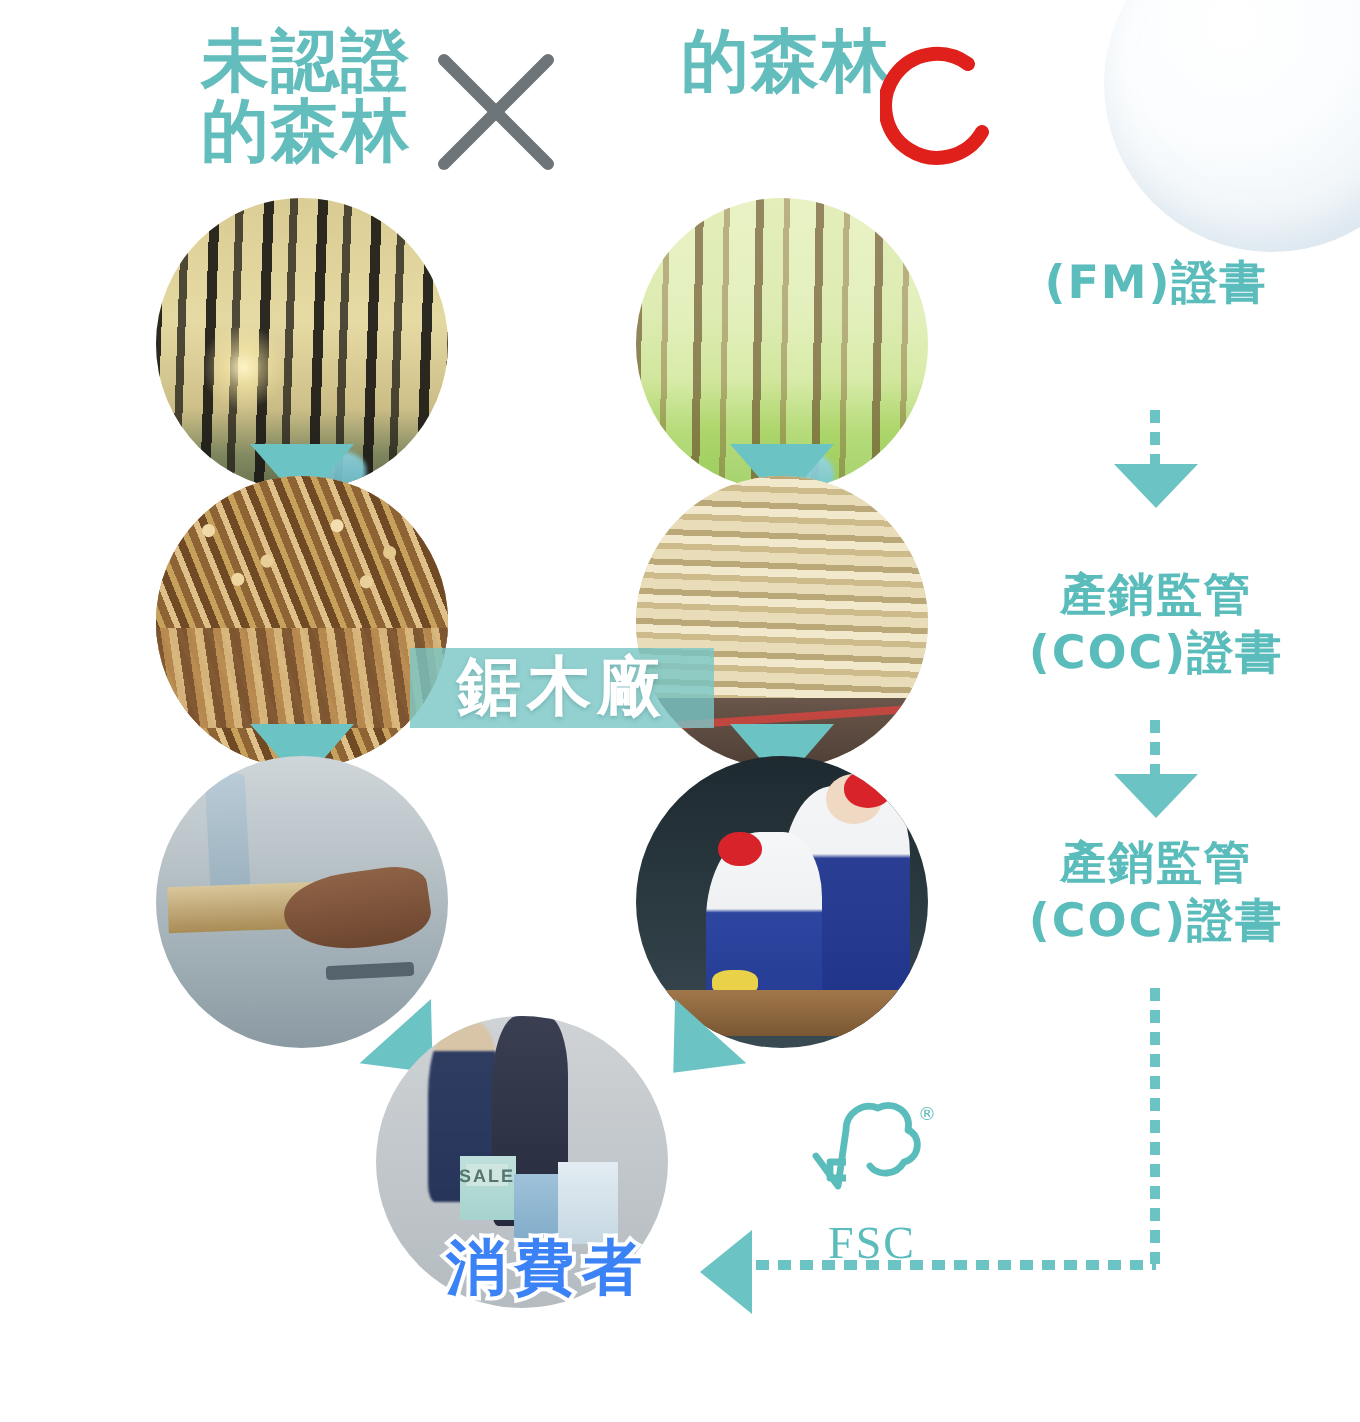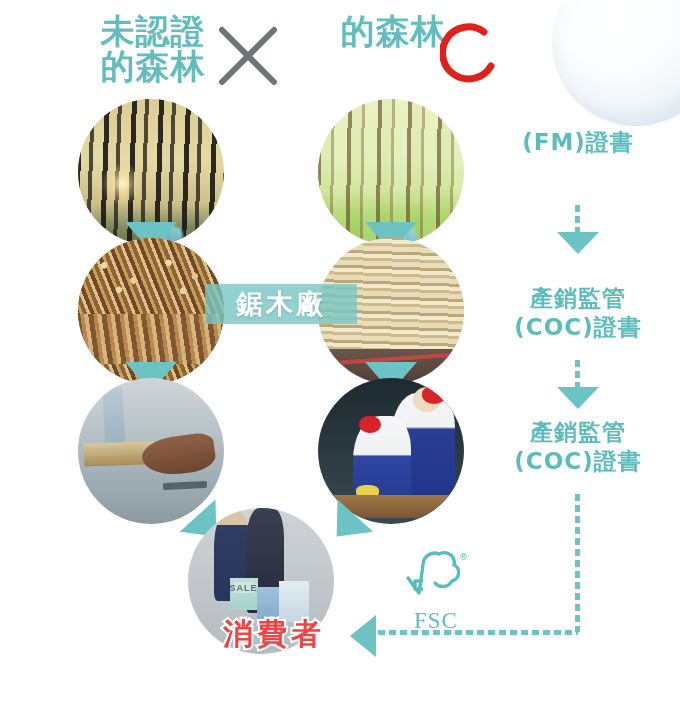--- a/index.html
+++ b/index.html
@@ -213,27 +213,28 @@
   .arrow-left{
     position:absolute;width:0;height:0;
     border-top:21px solid transparent;border-bottom:21px solid transparent;
     border-right:26px solid #6cc3c3;
   }
 
   
   .stage-label{
     position:absolute;display:flex;align-items:center;justify-content:center;
     background:rgba(120,198,198,.80);
-    color:#ffffff;font-weight:bold;font-size:27px;letter-spacing:3px;
+    color:#ffffff;font-weight:bold;font-size:32px;letter-spacing:3px;
     font-family:"DejaVu Sans","Liberation Sans",sans-serif;
     text-shadow:0 1px 2px rgba(60,120,120,.35);
+    margin-top:40px;
   }
   .consumer-label{
     position:absolute;text-align:center;font-weight:bold;font-size:30px;
-    color:#ef4444;letter-spacing:4px;
+    color:#3b82f6;letter-spacing:4px;
     font-family:Liberation Mono, monospace;
     -webkit-text-stroke:4px #ffffff;paint-order:stroke fill;
   }
 
   
   .cert{
     position:absolute;text-align:center;color:#5bbcbc;font-weight:bold;
     font-size:23px;line-height:1.28;letter-spacing:1px;
     font-family:"DejaVu Sans","Liberation Sans",sans-serif;
   }

